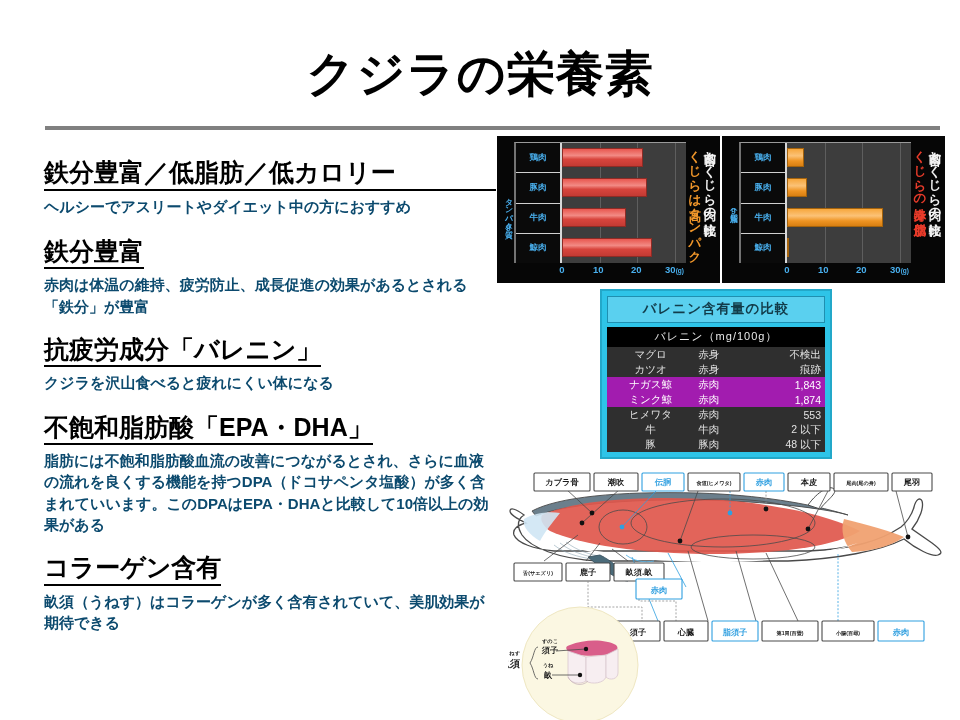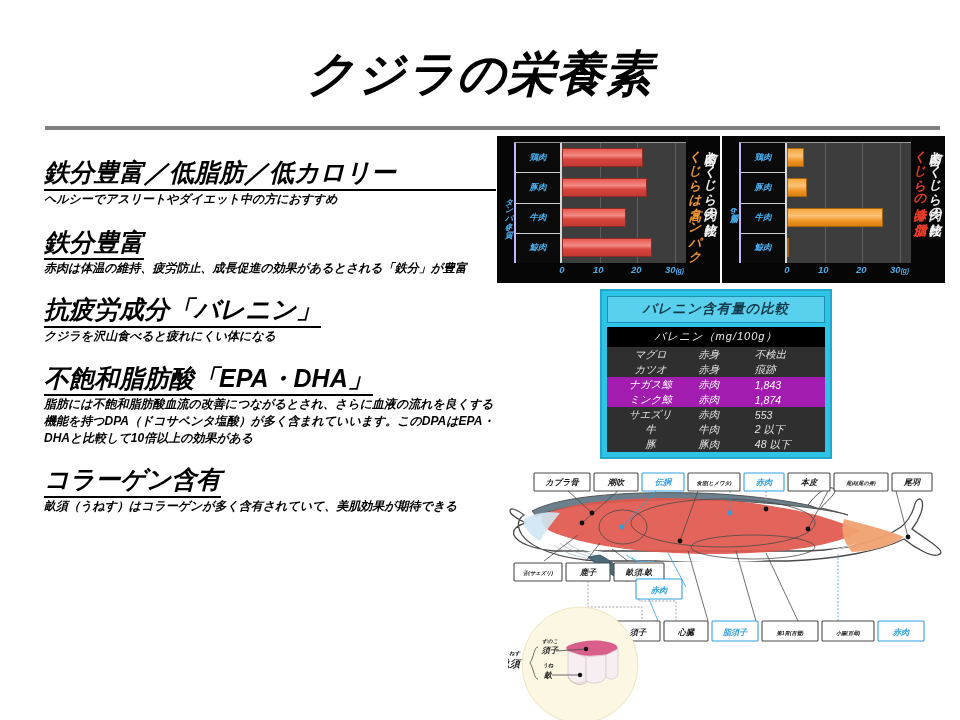--- a/index.html
+++ b/index.html
@@ -6,21 +6,20 @@
   html, body {
     width: 960px; height: 720px;
     background: #ffffff;
     font-family: "Liberation Sans", "DejaVu Sans", sans-serif;
     overflow: hidden;
   }
   #slide {
     position: relative;
     width: 960px; height: 556px;
     background: #ffffff;
-    font-style: italic;
   }
 
   
   #slide-title {
     position: absolute;
     left: 0; top: 42px; width: 960px;
     text-align: center;
     font-size: 48px;
     font-weight: bold;
     letter-spacing: 1px;
@@ -46,23 +45,24 @@
     font-weight: bold;
     color: #000000;
     border-bottom: 2px solid #000000;
     display: inline-block;
     line-height: 1.18;
     white-space: nowrap;
     padding-bottom: 1px;
   }
   .bullet-heading.full { display: block; }
   .bullet-body {
-    font-size: 12px;
-    color: #000000;
+    font-size: 15px;
+    color: #0c4a6e;
     line-height: 1.42;
+    margin-top: 5px;
     font-weight: bold;
   }
   .b1 { margin-bottom: 20px; }
   .b2 { margin-bottom: 19px; }
   .b3 { margin-bottom: 18px; }
   .b4 { margin-bottom: 18px; }
 
   
   #charts-row {
     position: absolute;
@@ -81,21 +81,21 @@
   .chart-plot-wrap {
     position: relative;
     flex: 1 1 auto;
     display: flex;
     flex-direction: column;
   }
   .chart-area {
     position: relative;
     flex: 1 1 auto;
     display: flex;
-    border-left: 2px solid #c4b5fd;
+    border-left: 2px solid #737373;
     border-top: 1px solid #9a9a9a;
   }
   .cat-col {
     width: 46px;
     background: #0a0a0a;
     border-right: 2px solid #d8d8d8;
     display: flex; flex-direction: column;
   }
   .cat-cell {
     flex: 1 1 0;
@@ -211,21 +211,21 @@
   }
   #balenine-table td {
     font-size: 10.5px;
     color: #e2e2e2;
     padding: 0.5px 4px;
     background: #2f2f2f;
     white-space: nowrap;
   }
   #balenine-table td.c0 { text-align: center; width: 40%; }
   #balenine-table td.c1 { text-align: left; width: 26%; }
-  #balenine-table td.c2 { text-align: left; width: 34%; padding-right: 11px; }
+  #balenine-table td.c2 { text-align: right; width: 34%; padding-right: 4px; }
   #balenine-table tr.hl td { background: #a21caf; color: #ffffff; }
 
   
   #whale-diagram {
     position: absolute;
     left: 492px; top: 469px;
     width: 462px; height: 262px; margin-left: 16px;
   }
   #whale-diagram svg { display: block; }
 </style>
@@ -371,21 +371,21 @@
             <td class="c0">ナガス鯨</td>
             <td class="c1">赤肉</td>
             <td class="c2">1,843</td>
           </tr>
           <tr class="hl">
             <td class="c0">ミンク鯨</td>
             <td class="c1">赤肉</td>
             <td class="c2">1,874</td>
           </tr>
           <tr>
-            <td class="c0">サエズリ</td>
+            <td class="c0">ヒメワタ</td>
             <td class="c1">赤肉</td>
             <td class="c2">553</td>
           </tr>
           <tr>
             <td class="c0">牛</td>
             <td class="c1">牛肉</td>
             <td class="c2">2 以下</td>
           </tr>
           <tr>
             <td class="c0">豚</td>

